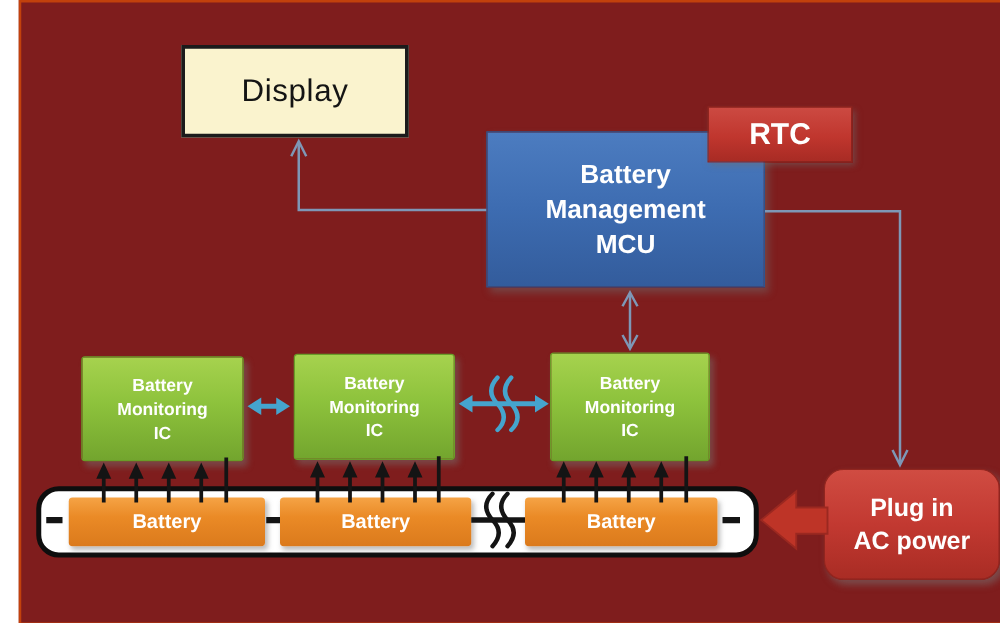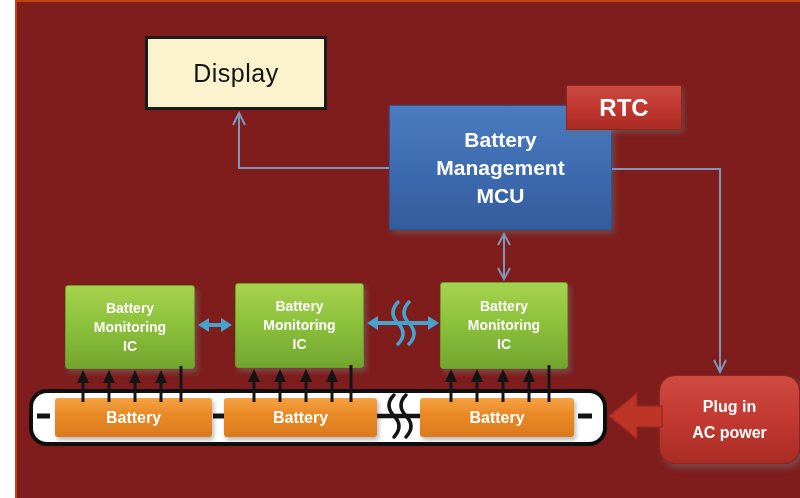--- a/index.html
+++ b/index.html
@@ -64,21 +64,21 @@
   #bat2 { left:207px; top:396px; width:153px; height:39px; }
   #bat3 { left:403px; top:396px; width:154px; height:39px; }
 
   
   #plug {
     left:642px; top:373px; width:141px; height:89px;
     background:linear-gradient(180deg,#d04c42 0%, var(--plug-fill,#c23931) 50%, var(--plug-fill-dark,#a92c24) 100%);
     border:1px solid #90251f; border-radius:16px;
     box-shadow:3px 4px 6px rgba(120,120,120,.5);
   }
-  #plug .label { font-size:16px; font-weight:bold; color:#fff; line-height:26px; }
+  #plug .label { font-size:20px; font-weight:bold; color:#fff; line-height:26px; }
 
   
   #overlay { position:absolute; left:0; top:0; z-index:6; pointer-events:none; }
   .conn polyline, .conn line { stroke:var(--connector-blue,#7e97b6); stroke-width:2; fill:none; }
   .cyan line { stroke:var(--bus-cyan,#45a4ce); stroke-width:4; }
   .cyan polygon { fill:var(--bus-cyan,#45a4ce); }
   .cyan-break path { stroke:var(--bus-cyan,#45a4ce); stroke-width:3.5; fill:none; stroke-linecap:round; }
   .sense line { stroke:var(--wire-black,#141414); stroke-width:3; }
   .sense polygon { fill:var(--wire-black,#141414); }
   .wire line { stroke:var(--wire-black,#141414); }

